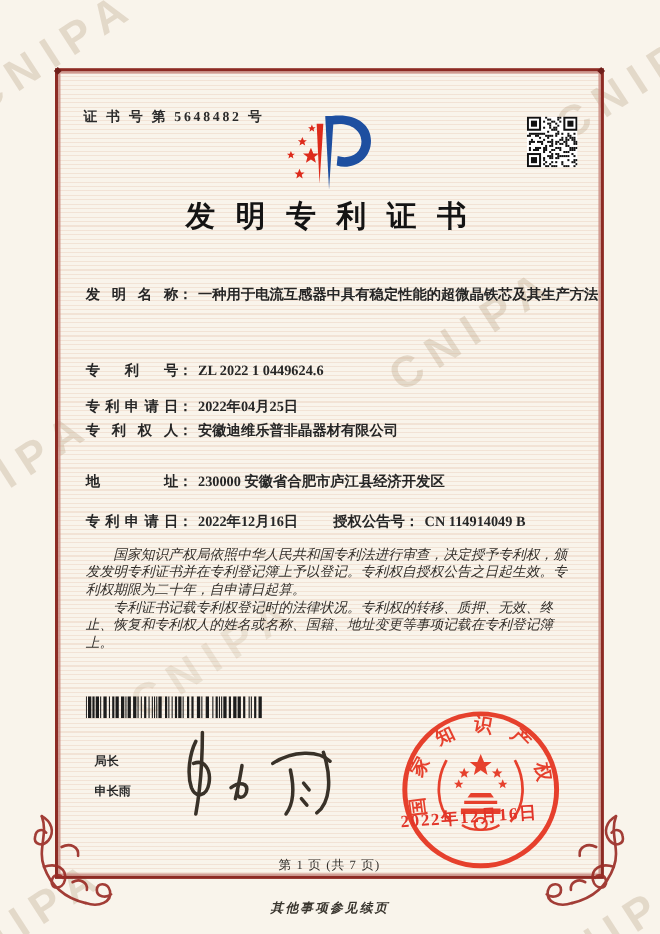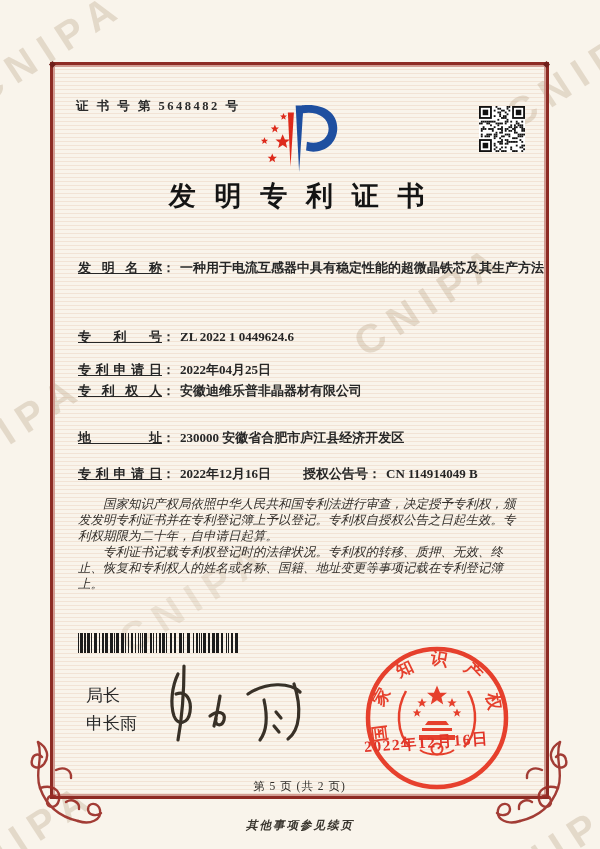--- a/index.html
+++ b/index.html
@@ -41,31 +41,31 @@
   .qr{position:absolute;left:426px;top:41px;width:46px;height:46px;}
   .title{
     position:absolute;left:0;top:113px;width:100%;text-align:center;
     font-size:27px;font-weight:bold;letter-spacing:6px;color:#141414;white-space:nowrap;
   }
   
   .frow{
     position:absolute;left:25px;
     font-size:13px;font-weight:bold;color:#262626;white-space:nowrap;line-height:18px;
   }
-  .flabel{display:inline-block;width:84px;text-align:justify;text-align-last:justify;text-decoration:underline;}
+  .flabel{display:inline-block;width:84px;text-align:justify;text-align-last:justify;}
   .fvalue{margin-left:5px;}
   
   .bodytext{
     position:absolute;left:25px;top:431px;width:447px;
     font-size:12.5px;line-height:16px;color:#332f2b;font-style:italic;
   }
   .bodytext p{margin:0;text-indent:2em;}
   
   .barcode{position:absolute;left:25px;top:568px;width:162px;height:20px;}
-  .sig-label{position:absolute;left:33px;font-size:17px;font-weight:normal;color:#2a2a2a;}
+  .sig-label{position:absolute;left:33px;font-size:11px;font-weight:bold;color:#2a2a2a;}
   .sig-svg{position:absolute;left:95px;top:595px;width:160px;height:85px;}
   .seal{position:absolute;left:309px;top:578px;width:150px;height:150px;}
   .pagenum{
     position:absolute;left:0;top:714px;width:100%;text-align:center;
     font-size:11.5px;color:#33302c;letter-spacing:1px;
   }
   .contnote{
     position:absolute;left:0;top:806px;width:100%;text-align:center;
     font-size:11.5px;font-weight:bold;color:#3a362f;letter-spacing:2px;font-style:italic;margin-top:12px;
   }
@@ -399,21 +399,21 @@
         <path d="M57,92 L93,92 L93,97 L57,97 Z" stroke="none"></path>
         <path d="M44,48 C34,66 34,90 48,104" fill="none" stroke-width="2.5"></path>
         <path d="M106,48 C116,66 116,90 102,104" fill="none" stroke-width="2.5"></path>
         <circle cx="75" cy="106" r="5.5" fill="none" stroke-width="2"></circle>
         <path d="M58,107 C66,113 84,113 92,107" fill="none" stroke-width="2"></path>
       </g>
       <text x="2" y="104" font-size="15.5" font-weight="bold" fill="#e0261a" letter-spacing="1.5" transform="rotate(-4 75 100)" font-family="Liberation Serif,DejaVu Serif,serif">2022年12月16日</text>
     </g>
   </svg>
 
-  <div class="pagenum">第 5 页 (共 2 页)</div>
+  <div class="pagenum">第 1 页 (共 7 页)</div>
 </div>
 
 <svg class="flourish bl" viewBox="0 0 94 94">
   <g fill="none" stroke="#9b2d26" stroke-width="2.4" stroke-linecap="round" opacity="0.92">
     <path d="M12,2 C18,18 8,32 14,48 C19,62 30,76 52,81"></path>
     <path d="M52,81 C64,85 76,80 74,70 C72,62 62,62 62,69 C62,75 70,77 75,73"></path>
     <path d="M14,48 C26,44 35,50 33,60 C31,69 20,69 21,61 C22,55 28,54 31,58"></path>
     <path d="M12,2 C21,7 24,16 18,24 C13,30 4,28 6,20 C7,14 13,13 16,17"></path>
     <path d="M30,30 C38,26 46,30 45,38"></path>
     <path d="M40,62 C46,58 54,62 53,69"></path>

